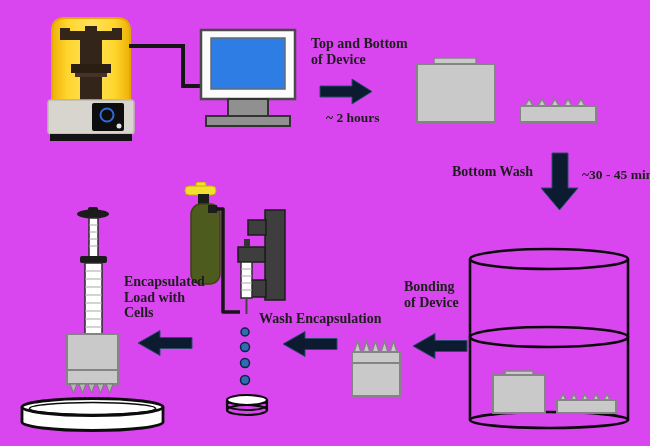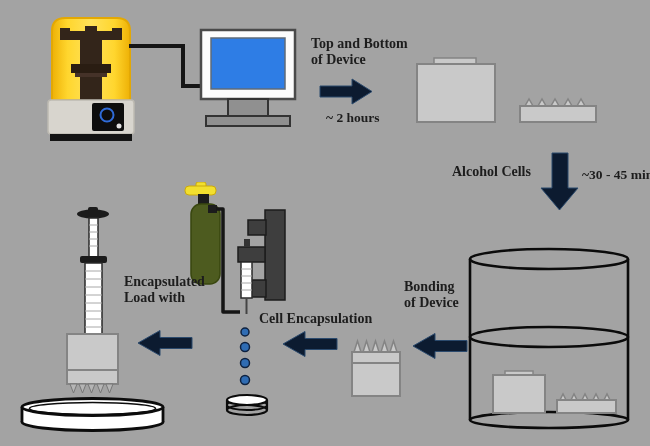--- a/index.html
+++ b/index.html
@@ -1,18 +1,18 @@
 <!DOCTYPE html>
 <html><head>
 <meta charset="utf-8">
 <style>
   * { margin:0; padding:0; box-sizing:border-box; }
   html,body { background:#ffffff; }
   .canvas{
-    position:relative; width:650px; height:446px; background:#a3a3a3; overflow:hidden;
+    position:relative; width:650px; height:446px; background:#d946ef; overflow:hidden;
     font-family:"Liberation Serif","DejaVu Serif",serif;
   }
   .abs{ position:absolute; }
   .label{ font-weight:700; color:#1d1d1d; font-size:14px; line-height:1.12; white-space:nowrap; }
   .label span{ display:block; }
   .label.small{ font-size:13.5px; }
   .center{ text-align:left; }
 
   
   .part   { fill:#c9c9c9; stroke:#848484; stroke-width:2; }
@@ -91,21 +91,21 @@
     <g class="partThin">
       <polygon points="8,14 16,14 12,7"></polygon>
       <polygon points="21,14 29,14 25,7"></polygon>
       <polygon points="34,14 42,14 38,7"></polygon>
       <polygon points="47,14 55,14 51,7"></polygon>
       <polygon points="60,14 68,14 64,7"></polygon>
     </g>
     <rect x="3" y="14" width="76" height="16" class="part"></rect>
   </svg>
 
-  <div class="abs label" style="left:452px;top:164px">Alcohol Cells</div>
+  <div class="abs label" style="left:452px;top:164px">Bottom Wash</div>
   <svg class="abs" style="left:540px;top:151px" width="40" height="61" viewBox="0 0 40 61">
     <path class="arrow" d="M12,2 H28 V37 H38 L19.5,59 L1,37 H12 Z"></path>
   </svg>
   <div class="abs label small" style="left:582px;top:167px">~30 - 45 min</div>
 
   <svg class="abs" style="left:466px;top:246px" width="166" height="186" viewBox="0 0 166 186">
     <ellipse cx="83" cy="174" rx="79" ry="8" class="ink"></ellipse>
     <g>
       <rect x="39" y="125" width="28" height="6" class="partThin"></rect>
       <rect x="27" y="129" width="52" height="38" class="part"></rect>
@@ -137,21 +137,21 @@
       <polygon points="6,14 13,14 9.5,3"></polygon>
       <polygon points="15,14 22,14 18.5,3"></polygon>
       <polygon points="24,14 31,14 27.5,3"></polygon>
       <polygon points="33,14 40,14 36.5,3"></polygon>
       <polygon points="42,14 49,14 45.5,3"></polygon>
     </g>
     <rect x="4" y="14" width="48" height="44" class="part"></rect>
     <line x1="4" y1="25" x2="52" y2="25" stroke="#848484" stroke-width="2"></line>
   </svg>
 
-  <div class="abs label" style="left:259px;top:311px">Cell Encapsulation</div>
+  <div class="abs label" style="left:259px;top:311px">Wash Encapsulation</div>
   <svg class="abs" style="left:281px;top:331px" width="58" height="26" viewBox="0 0 58 26">
     <path class="arrow" d="M56,7.5 H24 V0.5 L2,13 L24,25.5 V18.5 H56 Z"></path>
   </svg>
 
   <svg class="abs" style="left:178px;top:182px" width="118" height="240" viewBox="0 0 118 240">
     <g>
       <rect x="18" y="0" width="10" height="6" rx="2" fill="#f2df2e" stroke="#caa90c" stroke-width="1"></rect>
       <rect x="7" y="4" width="31" height="9" rx="4" fill="#f2df2e" stroke="#caa90c" stroke-width="1"></rect>
       <rect x="20" y="12" width="11" height="11" class="black"></rect>
       <rect x="13" y="22" width="29" height="80" rx="10" fill="#4d5b1f" stroke="#39470f" stroke-width="1.5"></rect>
@@ -186,20 +186,21 @@
       <ellipse cx="69" cy="223" rx="20" ry="5" fill="none" stroke="#0b0b0b" stroke-width="1.8"></ellipse>
       <ellipse cx="69" cy="218" rx="20" ry="5" fill="#ffffff" stroke="#0b0b0b" stroke-width="2.2"></ellipse>
       <line x1="49" y1="218" x2="49" y2="228" stroke="#0b0b0b" stroke-width="2.2"></line>
       <line x1="89" y1="218" x2="89" y2="228" stroke="#0b0b0b" stroke-width="2.2"></line>
     </g>
   </svg>
 
   <div class="abs label" style="left:124px;top:274px">
     <span>Encapsulated</span>
     <span>Load with</span>
+    <span>Cells</span>
   </div>
   <svg class="abs" style="left:136px;top:330px" width="58" height="26" viewBox="0 0 58 26">
     <path class="arrow" d="M56,7.5 H24 V0.5 L2,13 L24,25.5 V18.5 H56 Z"></path>
   </svg>
 
   <svg class="abs" style="left:14px;top:203px" width="152" height="232" viewBox="0 0 152 232">
     <g>
       <rect x="74" y="4" width="10" height="6" rx="2" fill="#1b1b1b"></rect>
       <ellipse cx="79" cy="11" rx="16" ry="4.5" fill="#1b1b1b"></ellipse>
     </g>

